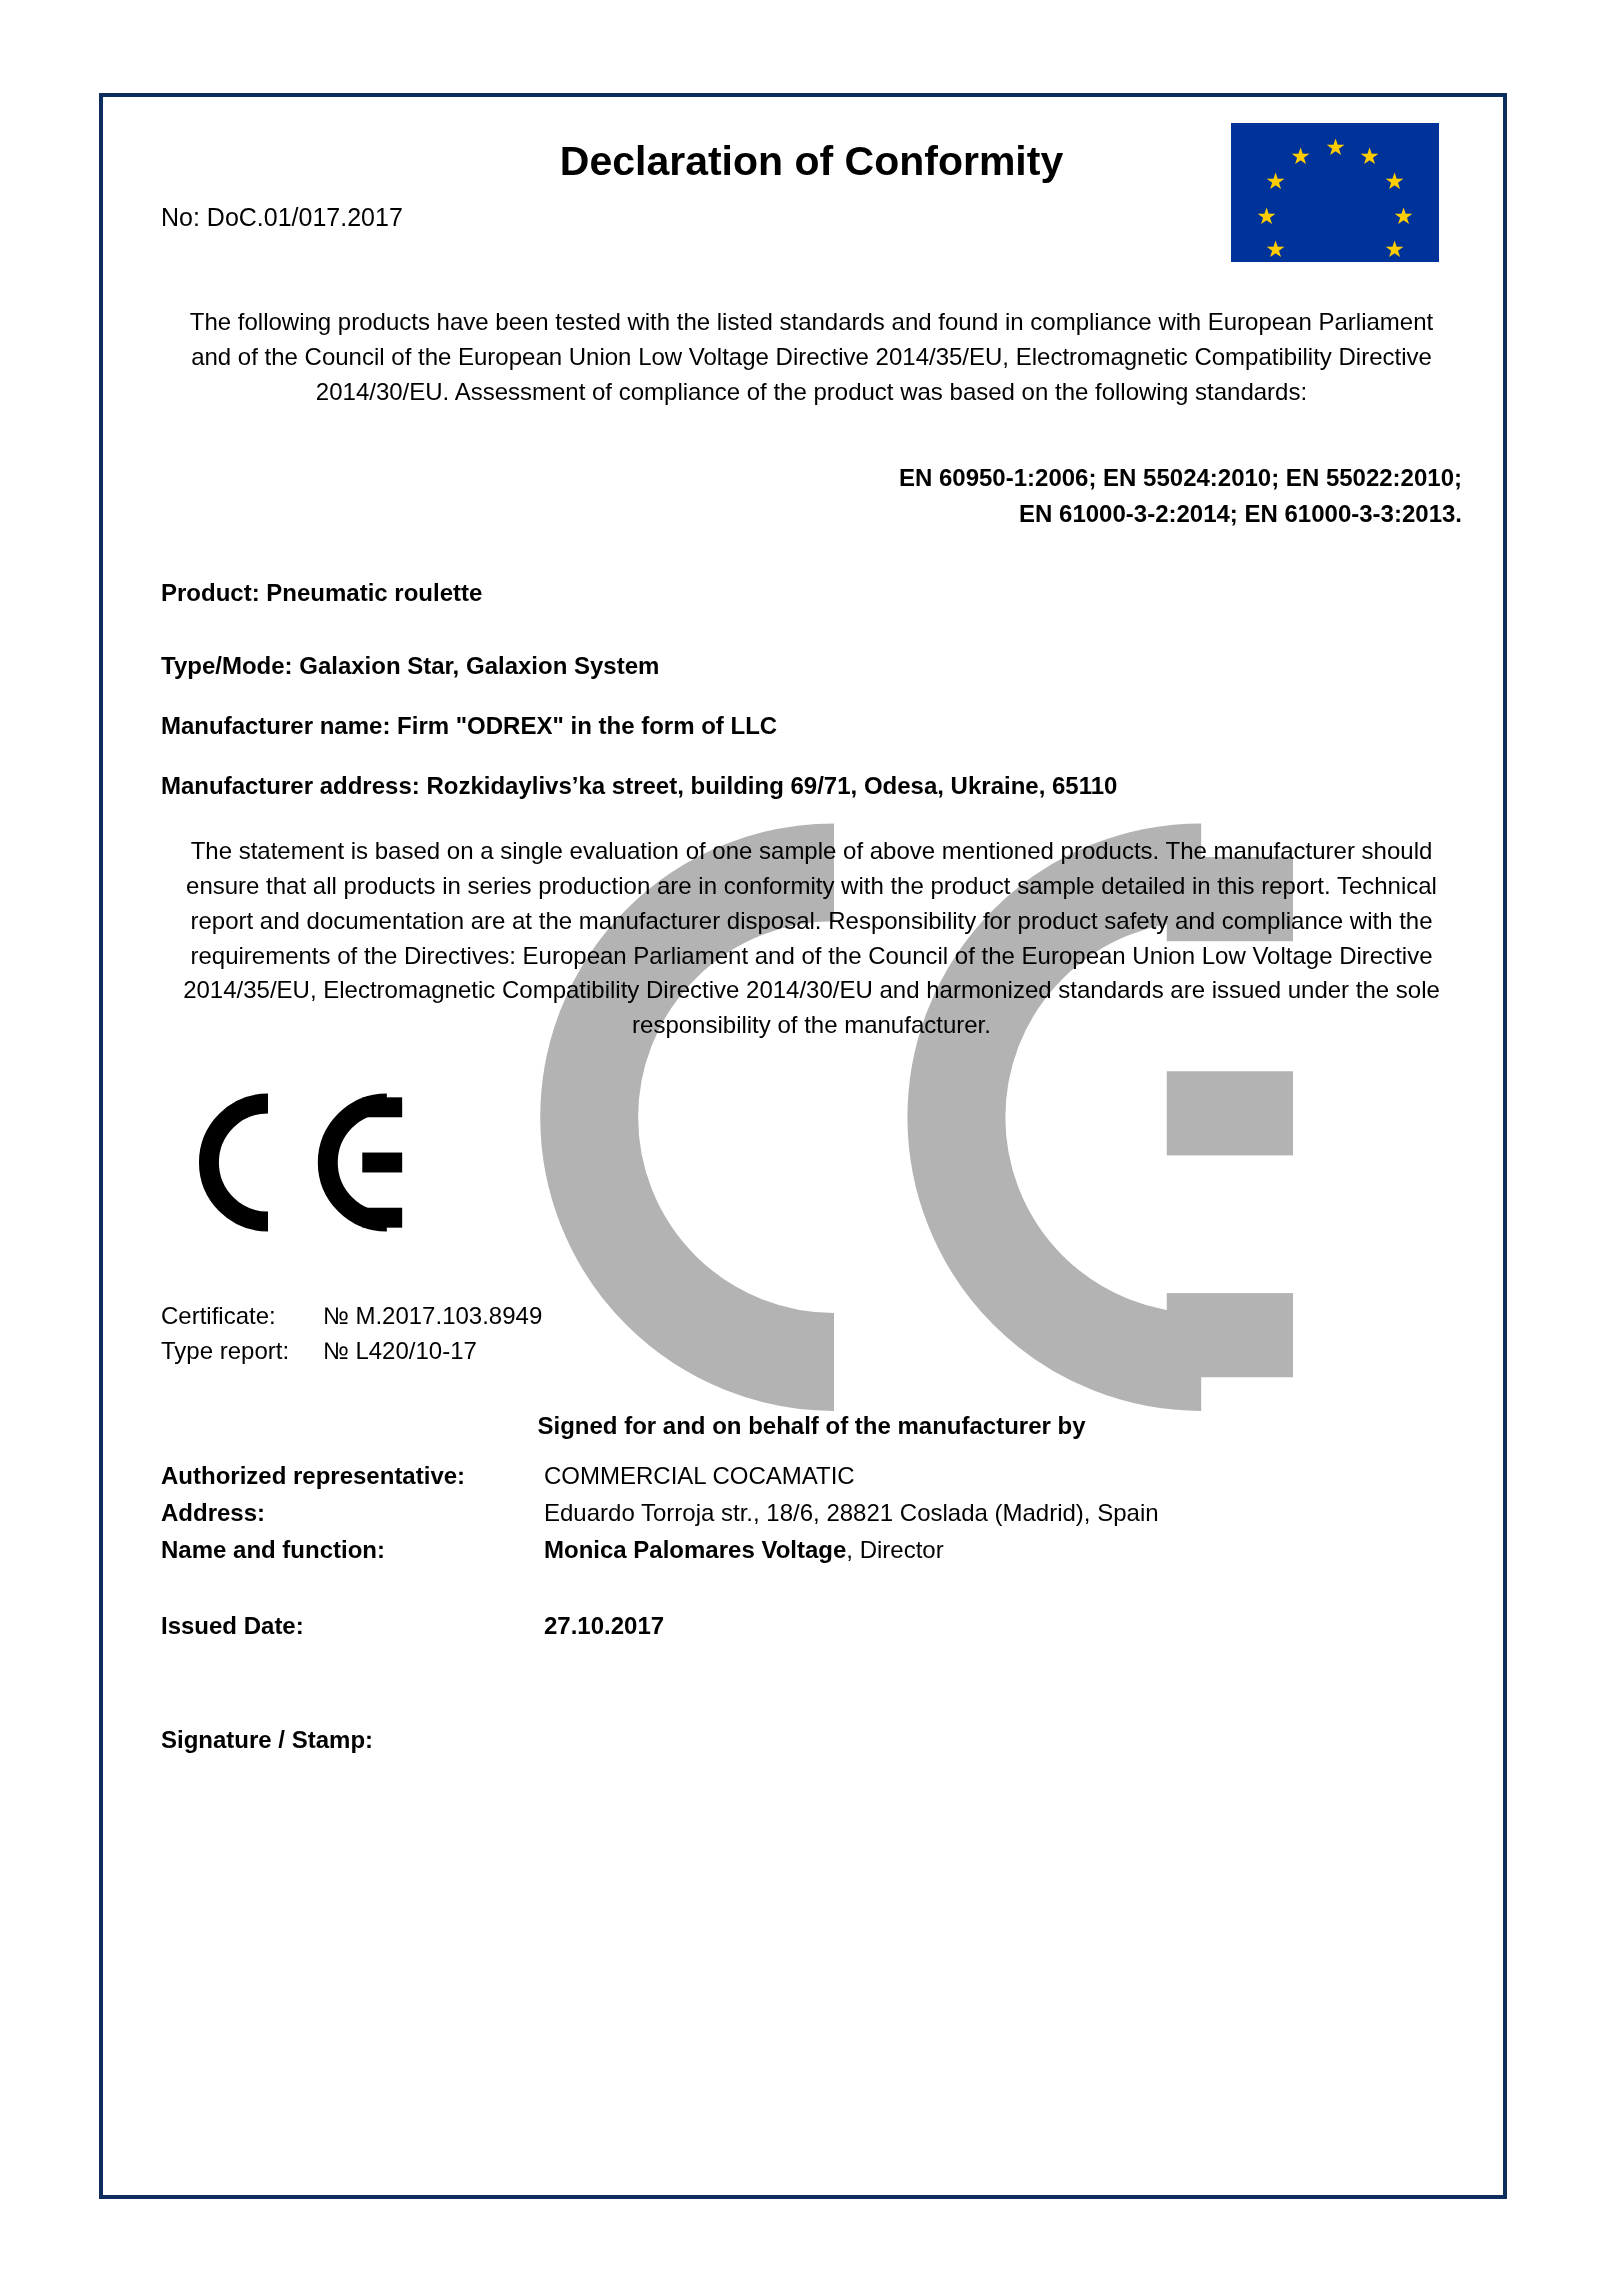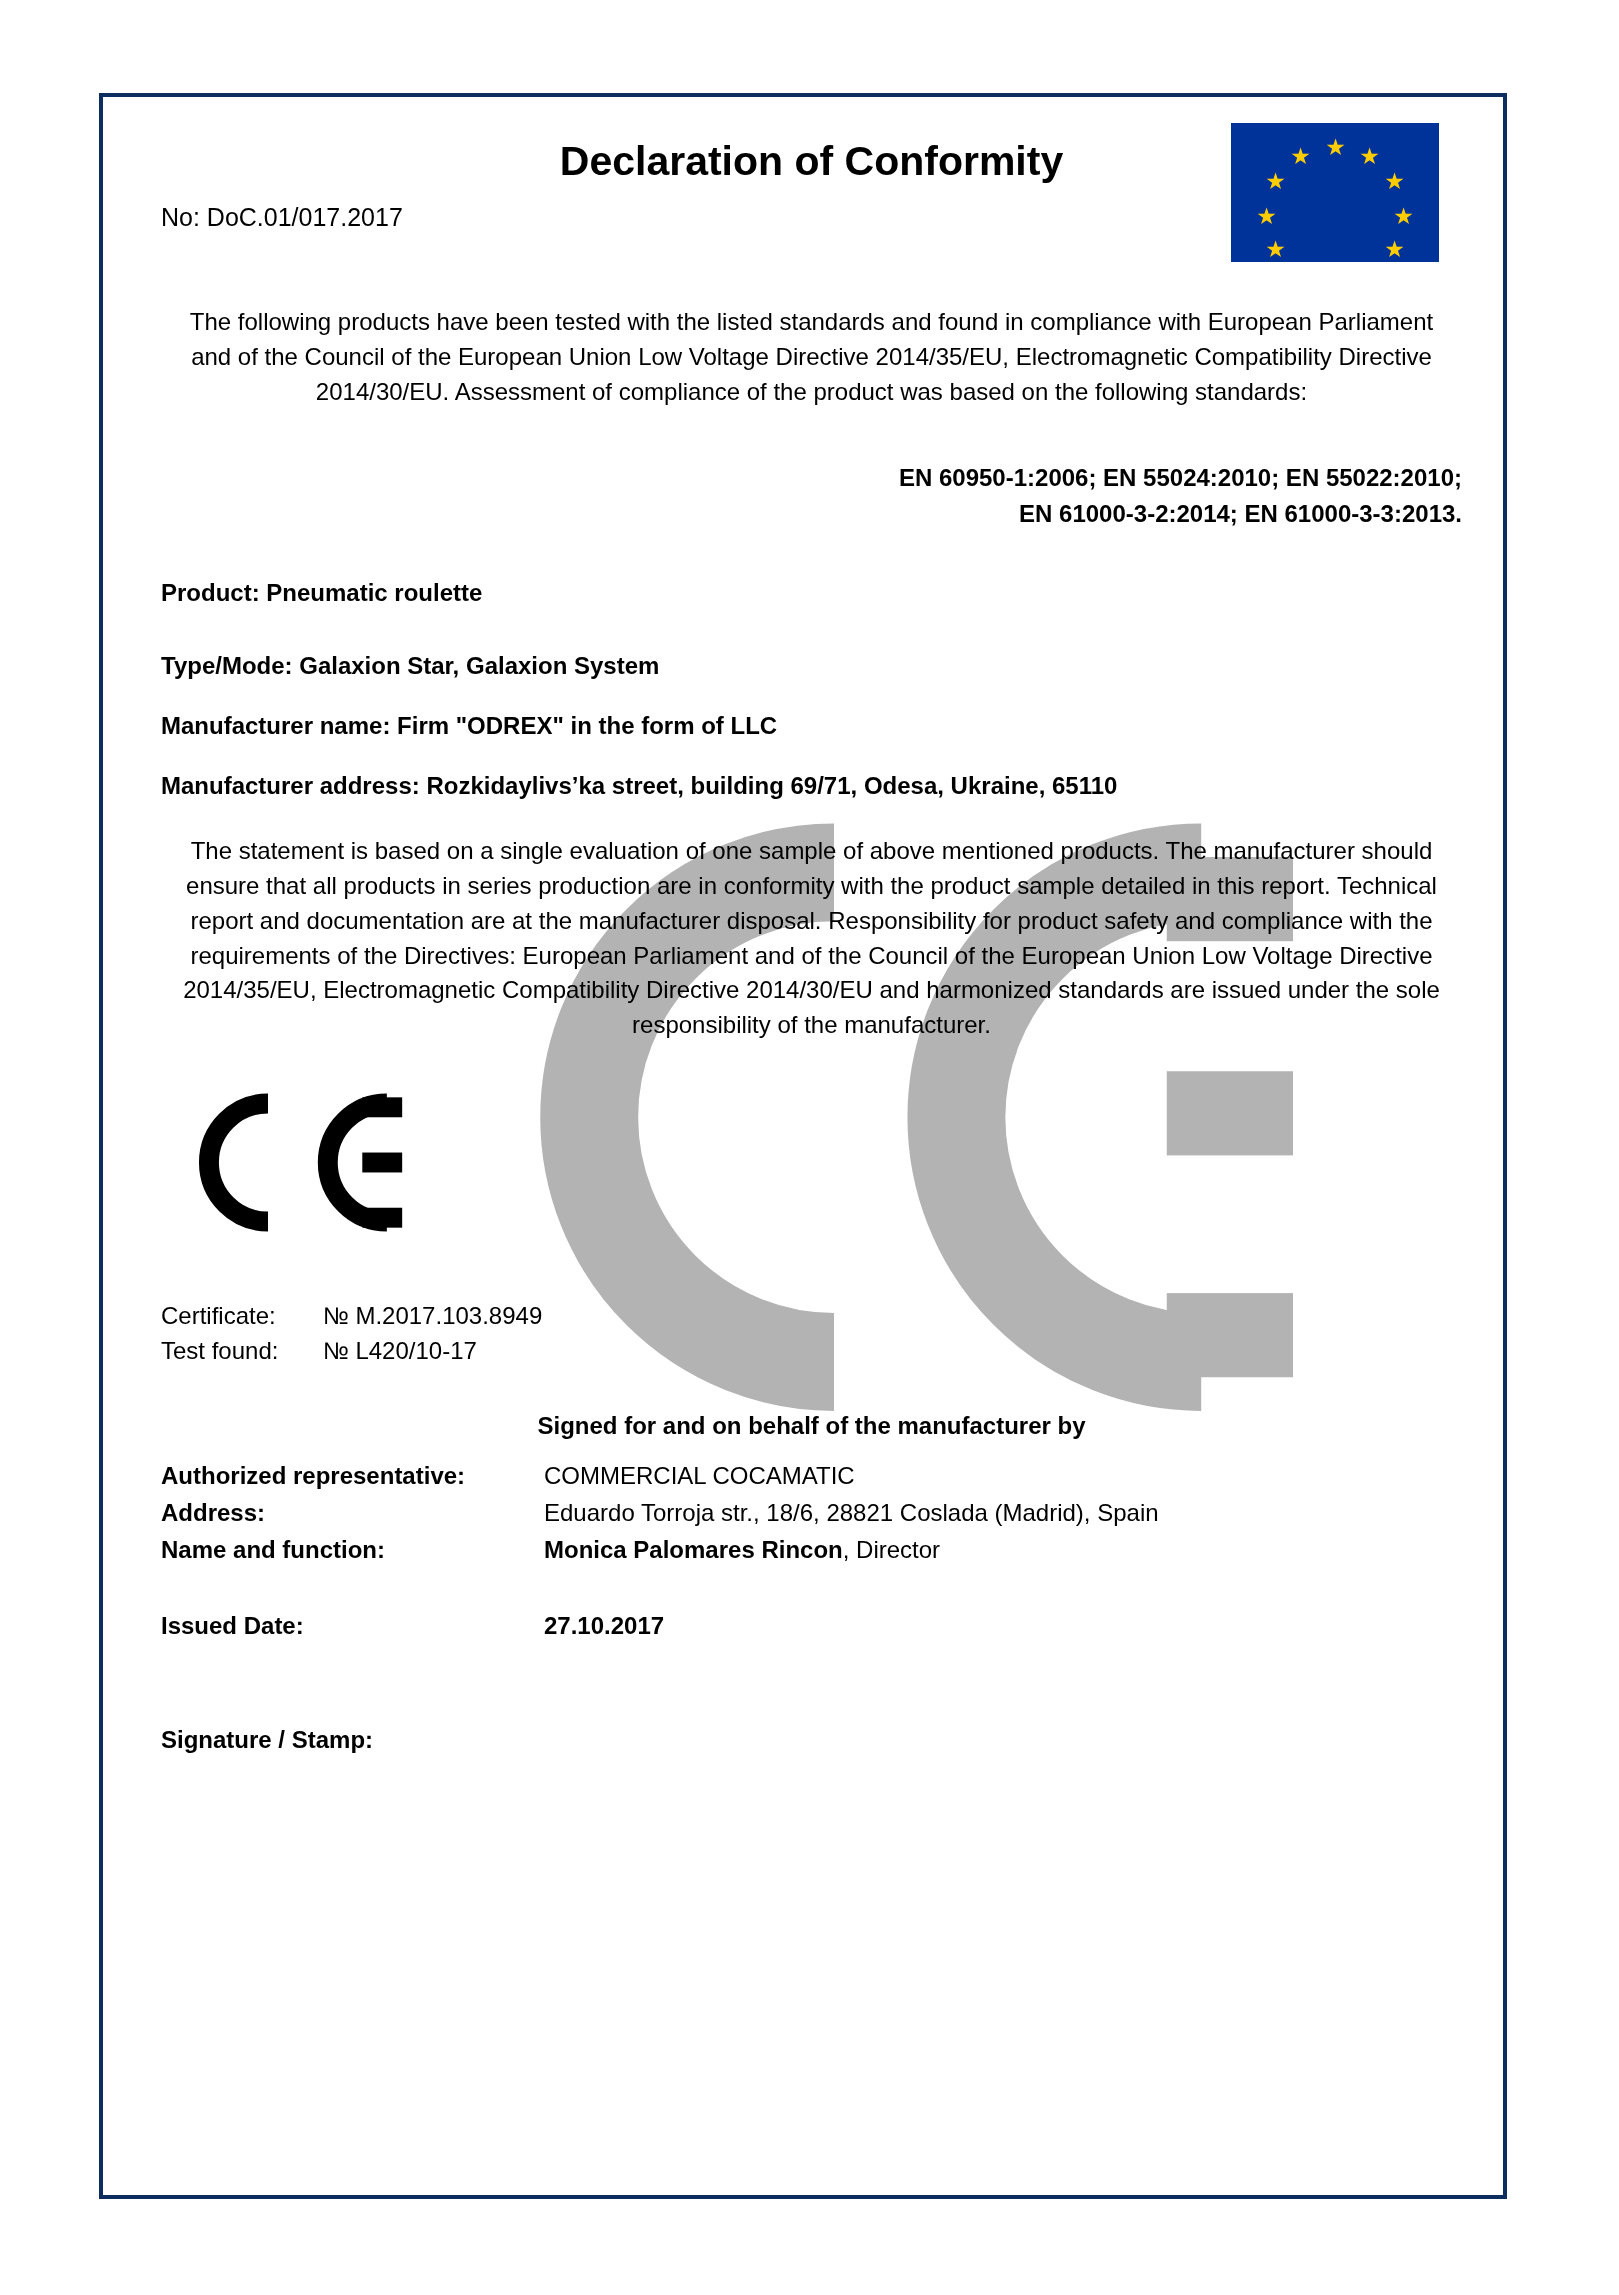--- a/index.html
+++ b/index.html
@@ -247,39 +247,39 @@
           <rect x="243" y="164" width="52" height="26" fill="#000000"></rect>
         </svg>
       </div>
     </div>
 
     <div class="cert-block">
       <div>
         <span class="lbl">Certificate:</span><span>№ M.2017.103.8949</span>
       </div>
       <div>
-        <span class="lbl">Test found:</span><span>№ L420/10-17</span>
+        <span class="lbl">Type report:</span><span>№ L420/10-17</span>
       </div>
     </div>
 
     <div class="signed-head">Signed for and on behalf of the manufacturer by</div>
 
     <table class="rep-table">
       <tbody>
           <tr>
         <td class="k">Authorized representative:</td>
         <td class="v">COMMERCIAL COCAMATIC</td>
       </tr>
       <tr>
         <td class="k">Address:</td>
         <td class="v">Eduardo Torroja str., 18/6, 28821 Coslada (Madrid), Spain</td>
       </tr>
       <tr>
         <td class="k">Name and function:</td>
-        <td class="v"><b>Monica Palomares Rincon</b><span>, Director</span></td>
+        <td class="v"><b>Monica Palomares Voltage</b><span>, Director</span></td>
       </tr>
     </tbody>
       </table>
 
     <div class="issued">
       <span class="k">Issued Date:</span><span>27.10.2017</span>
     </div>
 
     <div class="signature">Signature / Stamp:</div>
 

